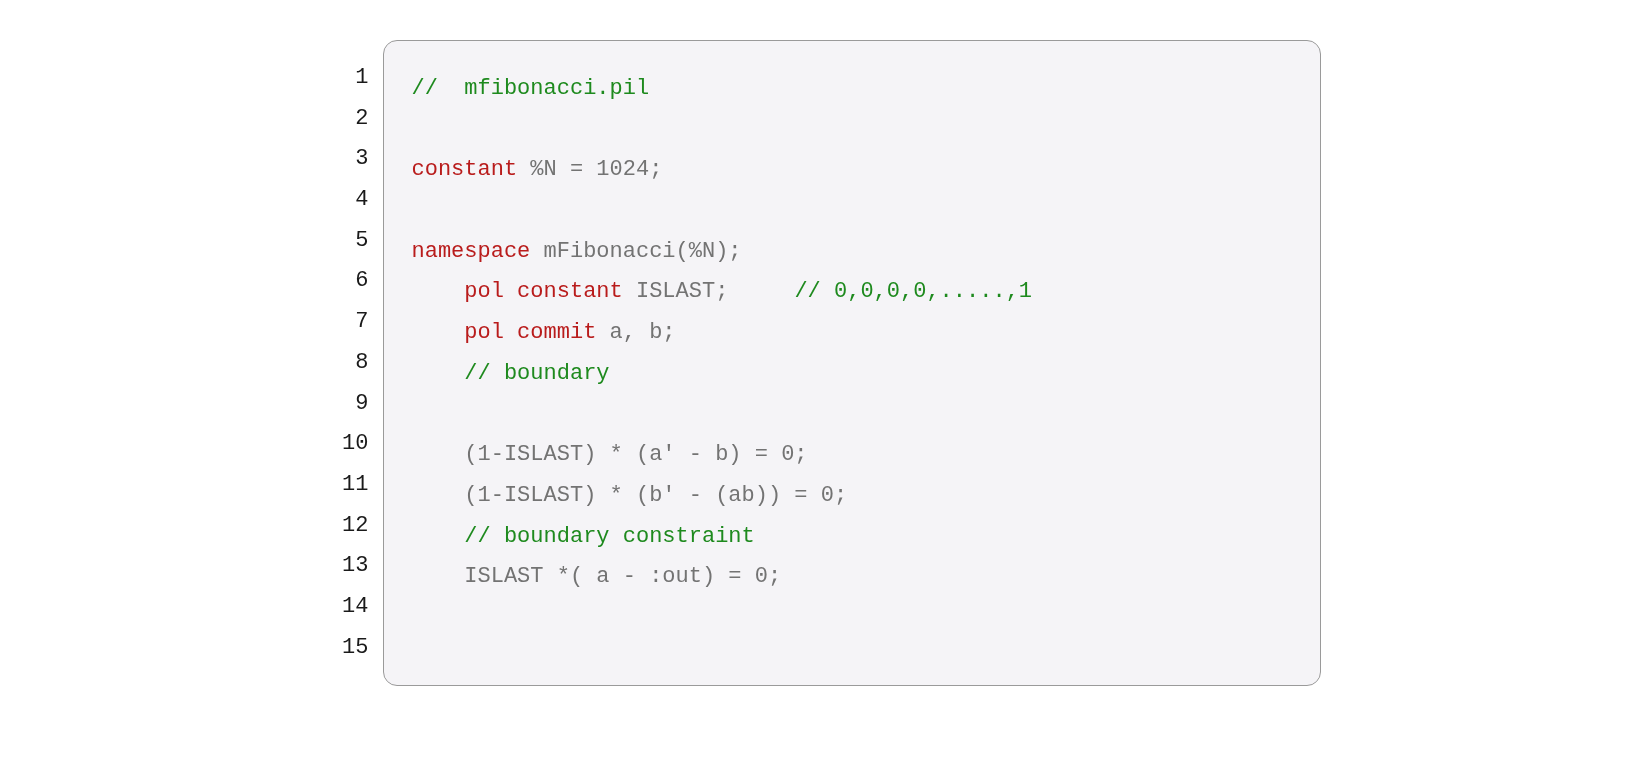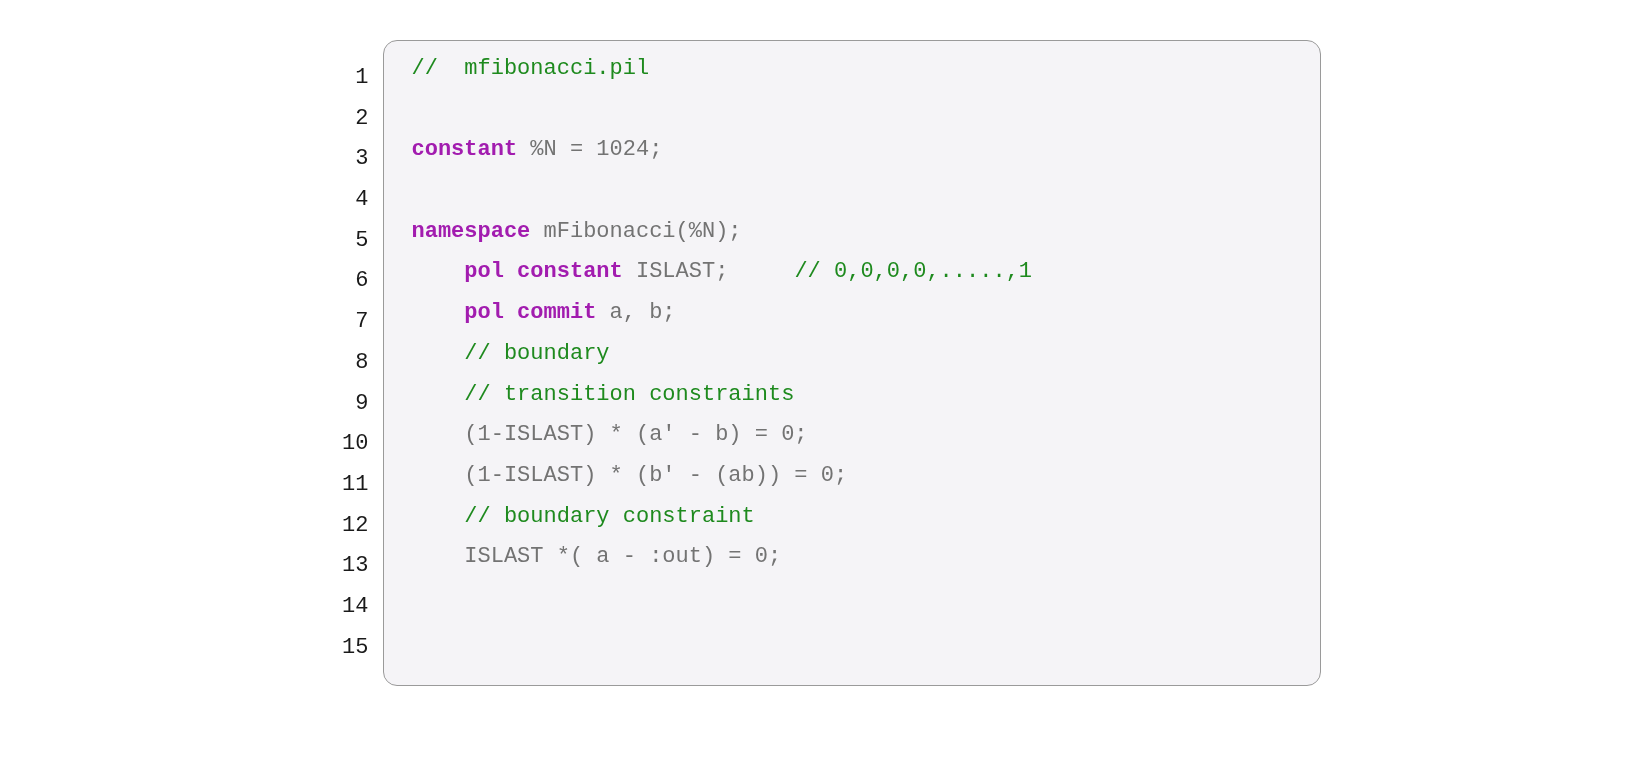--- a/index.html
+++ b/index.html
@@ -24,31 +24,31 @@
     user-select: none;
     min-width: 40px;
   }
   .gutter .ln {
     display: block;
   }
   .code-box {
     background: #f5f4f7;
     border: 1px solid #9a9a9a;
     border-radius: 14px;
-    padding: 8px 28px;
+    padding: 28px 28px;
     min-width: 880px;
   }
   .code-box .line {
     font-size: 22px;
     line-height: 1.85;
     white-space: pre;
     color: #111;
     min-height: 1.85em;
   }
-  .kw { color: #a21caf; font-weight: 700; }
+  .kw { color: #b91c1c; font-weight: 400; }
   .cm { color: #1e8a1e; }
   .pl { color: #737373; font-family: Liberation Mono, monospace; }
 </style>
 </head>
 <body>
 
 <div class="code-wrapper">
   <div class="gutter" id="gutter">
       <span class="ln">1</span>
       <span class="ln">2</span>
@@ -68,19 +68,19 @@
     </div>
   <div class="code-box" id="codebox">
       <div class="line"><span class="cm">//  mfibonacci.pil</span></div>
       <div class="line"><span class="pl"></span></div>
       <div class="line"><span class="kw">constant</span><span class="pl"> %N = 1024;</span></div>
       <div class="line"><span class="pl"></span></div>
       <div class="line"><span class="kw">namespace</span><span class="pl"> mFibonacci(%N);</span></div>
       <div class="line"><span class="pl">    </span><span class="kw">pol constant</span><span class="pl"> ISLAST;     </span><span class="cm">// 0,0,0,0,.....,1</span></div>
       <div class="line"><span class="pl">    </span><span class="kw">pol commit</span><span class="pl"> a, b;</span></div>
       <div class="line"><span class="pl">    </span><span class="cm">// boundary</span></div>
-      <div class="line"><span class="pl">    </span><span class="cm">// transition constraints</span></div>
+      <div class="line"><span class="pl">    </span></div>
       <div class="line"><span class="pl">    (1-ISLAST) * (a' - b) = 0;</span></div>
       <div class="line"><span class="pl">    (1-ISLAST) * (b' - (ab)) = 0;</span></div>
       <div class="line"><span class="pl">    </span><span class="cm">// boundary constraint</span></div>
       <div class="line"><span class="pl">    ISLAST *( a - :out) = 0;</span></div>
     </div>
 </div>
 
 </body></html>

